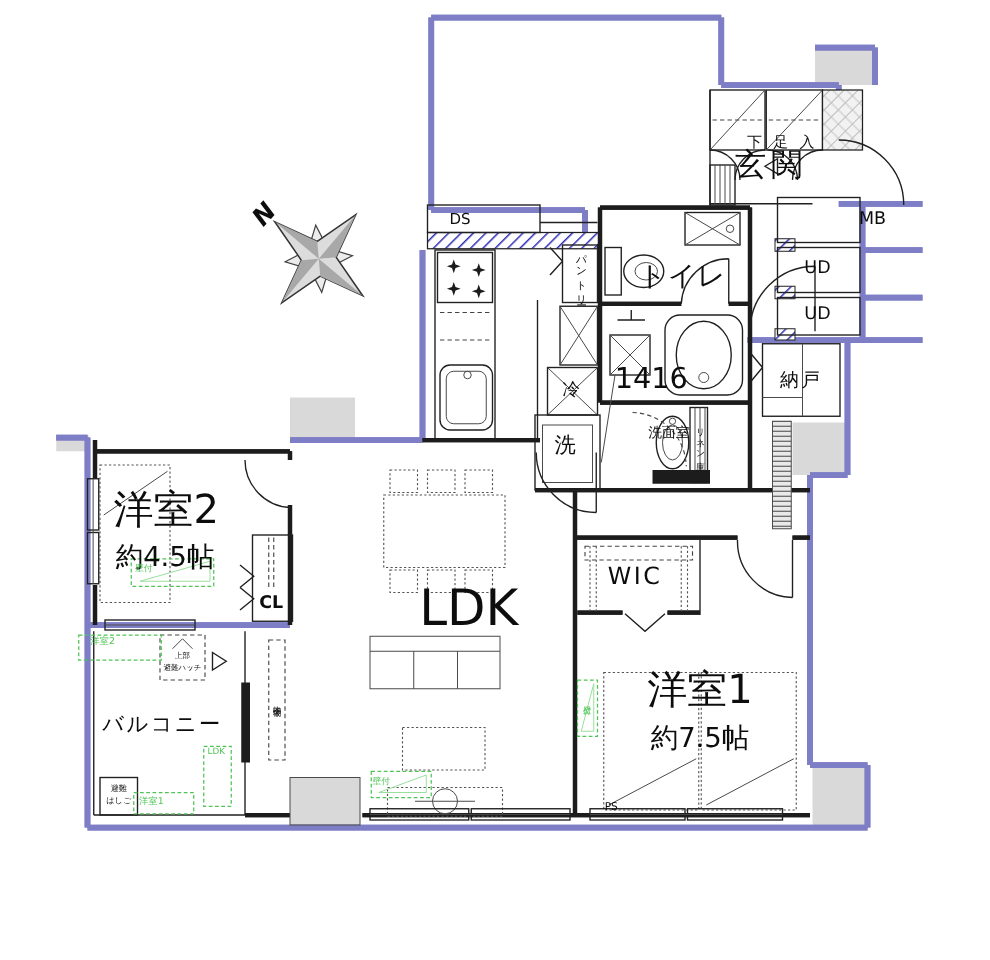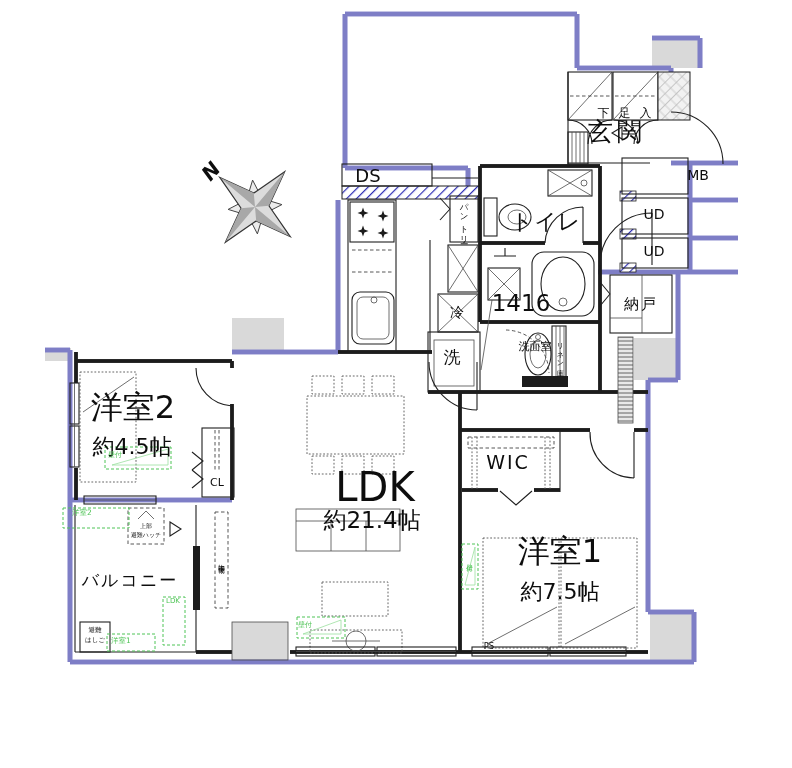--- a/index.html
+++ b/index.html
@@ -242,26 +242,25 @@
 <div class="lbl" style="left:654px;top:215px;font-size:14px;">UD</div>
 <div class="lbl" style="left:654px;top:252px;font-size:14px;">UD</div>
 <div class="lbl" style="left:641px;top:304px;font-size:15px;letter-spacing:2px;">納戸</div>
 <div class="lbl" style="left:546px;top:222px;font-size:22px;letter-spacing:1px;">トイレ</div>
 <div class="lbl" style="left:521px;top:304px;font-size:23px;">1416</div>
 <div class="lbl" style="left:503px;top:347px;font-size:11px;margin-left:32px;">洗面室</div>
 <div class="lbl" style="left:452px;top:357px;font-size:17px;">洗</div>
 <div class="lbl" style="left:457px;top:313px;font-size:14px;">冷</div>
 <div class="lbl v" style="left:464px;top:219px;font-size:8.5px;">パントリー</div>
 <div class="lbl v" style="left:559px;top:351px;font-size:7px;">リネン庫</div>
-<div class="lbl" style="left:368px;top:176px;font-size:18px;">DS</div>
+<div class="lbl" style="left:368px;top:176px;font-size:12px;">DS</div>
 <div class="lbl" style="left:375px;top:487px;font-size:40px;">LDK</div>
-<div class="lbl" style="left:372px;top:521px;font-size:23px;">約21.4帖</div>
 <div class="lbl" style="left:133px;top:408px;font-size:32px;">洋室2</div>
 <div class="lbl" style="left:132px;top:447px;font-size:22px;text-align:center;">約4.5帖</div>
-<div class="lbl" style="left:217px;top:483px;font-size:11px;">CL</div>
+<div class="lbl" style="left:217px;top:483px;font-size:14px;font-weight:bold;">CL</div>
 <div class="lbl" style="left:508px;top:462px;font-size:19px;letter-spacing:2px;">WIC</div>
 <div class="lbl" style="left:560px;top:552px;font-size:32px;">洋室1</div>
 <div class="lbl" style="left:560px;top:592px;font-size:22px;">約7.5帖</div>
 <div class="lbl" style="left:130px;top:580px;font-size:17px;letter-spacing:2px;">バルコニー</div>
 <div class="lbl" style="left:489px;top:647px;font-size:8.5px;">PS</div>
 <div class="lbl v" style="left:221px;top:561px;font-size:6.5px;">物干金物</div>
 <div class="lbl rot" style="left:211px;top:171px;font-size:20px;">N</div>
 <div class="lbl" style="left:146px;top:526px;font-size:6px;">上部</div>
 <div class="lbl" style="left:146px;top:535px;font-size:6px;">避難ハッチ</div>
 <div class="lbl" style="left:95px;top:631px;font-size:6.5px;">避難</div>

